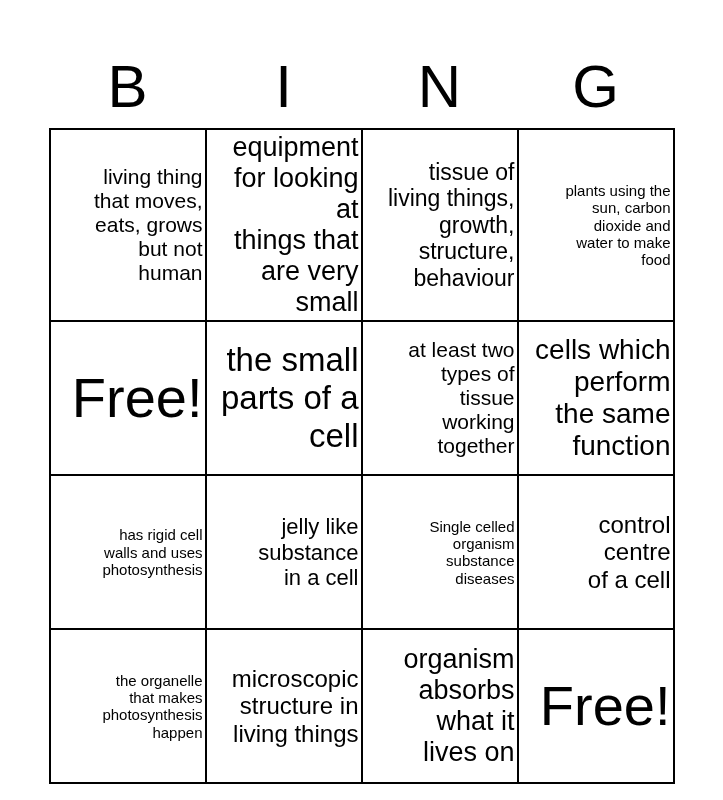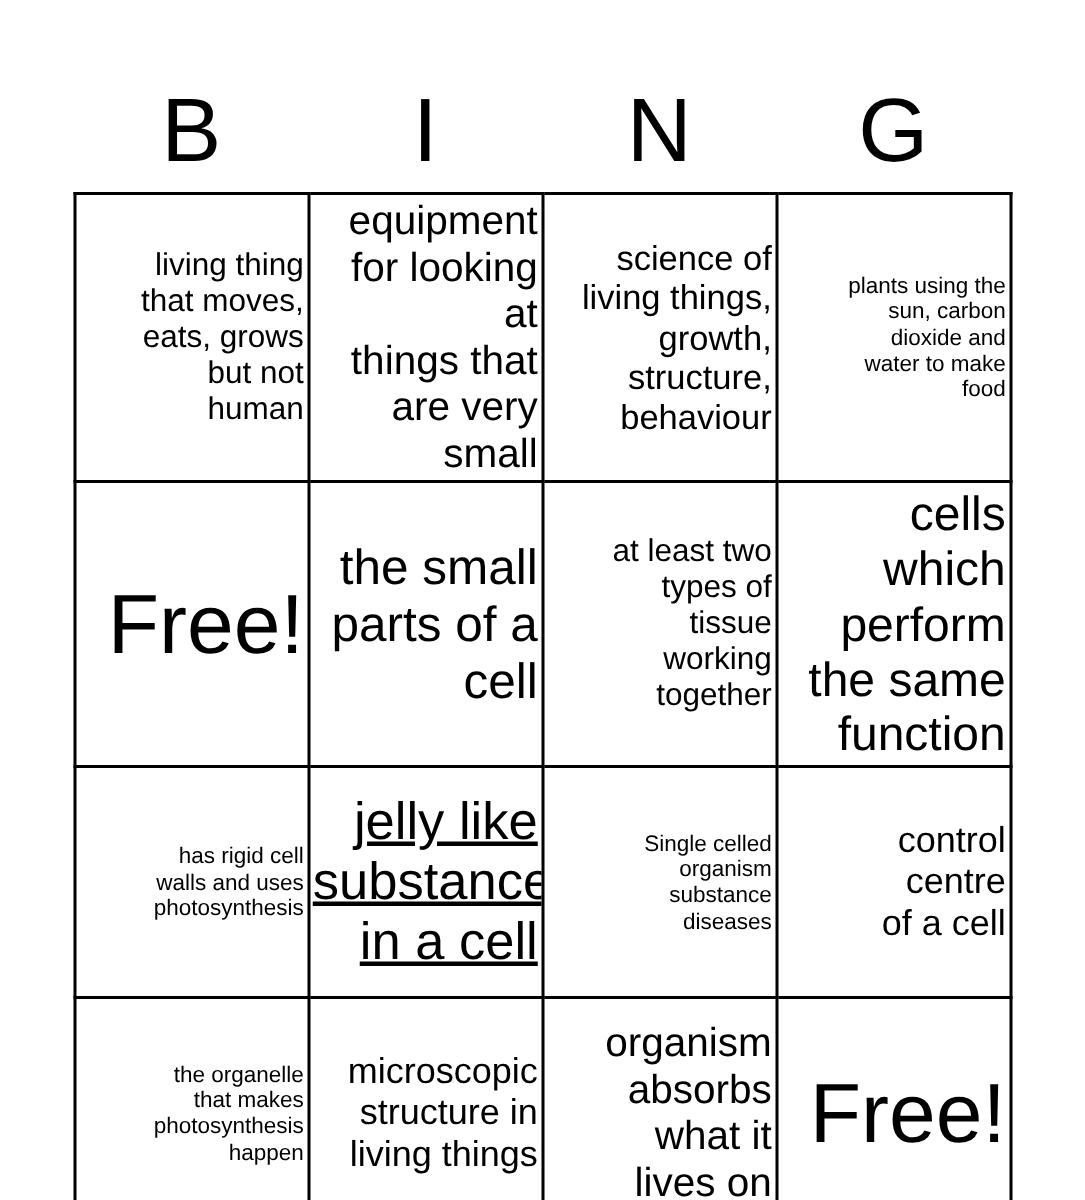--- a/index.html
+++ b/index.html
@@ -39,22 +39,22 @@
     line-height: 1.15;
     padding: 2px;
     overflow: hidden;
   }
   
   .fs19 { font-size: 15px; }
   .fs21 { font-size: 21px; }
   .fs23 { font-size: 23px; }
   .fs24 { font-size: 27px; }
   .fs26 { font-size: 24px; }
-  .fs28 { font-size: 32px; }
-  .fs31 { font-size: 35px; text-decoration: underline; }
+  .fs28 { font-size: 28px; }
+  .fs31 { font-size: 22px; }
   .fs33 { font-size: 33px; border-radius: 32px; }
   .fs36 { font-size: 24px; }
   .fsfree { font-size: 56px; line-height: 1.05; }
 </style>
 </head>
 <body>
 
 <div class="card">
 
   <div class="header">
@@ -70,21 +70,21 @@
         <td class="fs21">living thing
 that moves,
 eats, grows
 but not
 human</td>
         <td class="fs24">equipment
 for looking at
 things that
 are very
 small</td>
-        <td class="fs23">science of
+        <td class="fs23">tissue of
 living things,
 growth,
 structure,
 behaviour</td>
         <td class="fs19">plants using the
 sun, carbon
 dioxide and
 water to make
 food</td>
       </tr>

